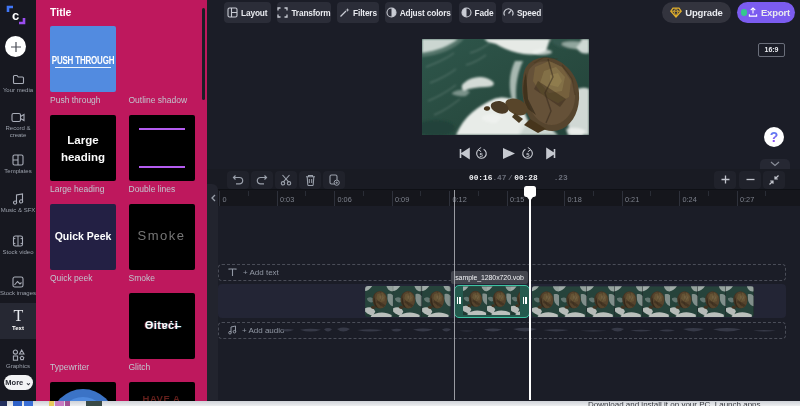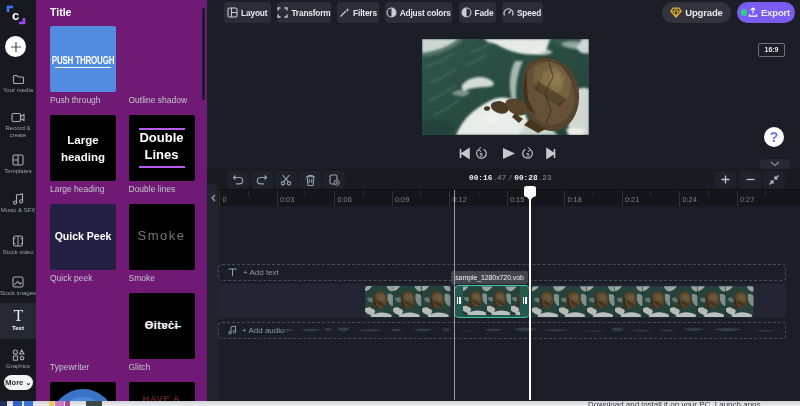--- a/index.html
+++ b/index.html
@@ -5,21 +5,21 @@
   * { margin:0; padding:0; box-sizing:border-box; }
   html,body { width:800px; height:406px; overflow:hidden; }
   body { position:relative; background:#1b1d27; font-family:"Liberation Sans", sans-serif; }
   .abs { position:absolute; }
   
   #sidebar { left:0; top:0; width:36px; height:406px; background:#171820; }
   .nav { position:absolute; left:0; width:36px; text-align:center; color:#9ba0ab; }
   .nav .lbl { font-size:6px; line-height:6.8px; margin-top:2px; white-space:nowrap; }
   .nav svg { display:block; margin:0 auto; }
   
-  #panel { left:36px; top:0; width:171px; height:406px; background:#701a75; }
+  #panel { left:36px; top:0; width:171px; height:406px; background:#be185d; }
   #panel h1 { position:absolute; left:14px; top:6px; font-size:10.5px; color:#fff; font-weight:bold; }
   .thumb { position:absolute; width:66px; height:66px; background:#000; border-radius:2px; overflow:hidden; }
   .tlabel { position:absolute; width:80px; font-size:8.5px; color:#c2c5ce; }
   
   .tbtn svg { flex:none; }
   .tbtn { position:absolute; top:2px; height:21px; background:#2b2d38; border-radius:4px; color:#e8eaef; font-size:8.3px; font-weight:bold; letter-spacing:-0.15px; display:flex; align-items:center; justify-content:center; gap:3px; white-space:nowrap; }
   
   #tlbar { left:207px; top:169px; width:593px; height:21px; background:#191b23; border-bottom:1px solid #0e1015; }
   .tlb { position:absolute; top:1.5px; width:22px; height:18px; background:#20222b; border-radius:4px; display:flex; align-items:center; justify-content:center; }
   #ruler { left:207px; top:190px; width:593px; height:16px; background:#15161c; }
@@ -198,21 +198,20 @@
   </div>
   <div class="tlabel" style="left:14px;top:95px;">Push through</div>
   <div class="tlabel" style="left:92.5px;top:95px;">Outline shadow</div>
 
   <div class="thumb" style="left:14px;top:115px;">
     <div style="position:absolute;left:0;top:17px;width:66px;text-align:center;color:#fafafa;font-size:11.5px;line-height:16.5px;font-weight:bold;">Large<br>heading</div>
   </div>
   <div class="tlabel" style="left:14px;top:184px;">Large heading</div>
   <div class="thumb" style="left:92.5px;top:115px;">
     <div style="position:absolute;left:10px;top:13px;width:46px;height:2px;background:#b45cf0;"></div>
-    <div style="position:absolute;left:0;top:15px;width:66px;text-align:center;color:#fff;font-size:13px;line-height:16.5px;font-weight:bold;">Double<br>Lines</div>
     <div style="position:absolute;left:10px;top:50.5px;width:46px;height:2px;background:#b45cf0;"></div>
   </div>
   <div class="tlabel" style="left:92.5px;top:184px;">Double lines</div>
 
   <div class="thumb" style="left:14px;top:204px;background:#232044;">
     <div style="position:absolute;left:0;top:26px;width:66px;text-align:center;color:#fff;font-size:10.5px;font-weight:bold;">Quick Peek</div>
   </div>
   <div class="tlabel" style="left:14px;top:273px;">Quick peek</div>
   <div class="thumb" style="left:92.5px;top:204px;">
     <div style="position:absolute;left:0;top:24px;width:66px;text-align:center;color:#777;font-size:13px;letter-spacing:1.5px;filter:blur(0.6px);">Smoke</div>
@@ -349,21 +348,21 @@
         <path d="M4.3,5 v4 M6.7,5 v4" stroke="#9aa0ab" stroke-width="1"></path>
       </svg>
     </div>
   <div class="tlb" style="left:116px;">
       <svg width="12" height="12" viewBox="0 0 12 12">
         <rect x="2" y="1" width="7" height="9" rx="1.5" fill="none" stroke="#9aa0ab" stroke-width="1.1"></rect>
         <circle cx="8.7" cy="8.7" r="2.6" fill="#20222b" stroke="#9aa0ab" stroke-width="1"></circle>
         <path d="M8.7,7.5 v2.4 M7.5,8.7 h2.4" stroke="#9aa0ab" stroke-width=".9"></path>
       </svg>
     </div>
-  <div class="abs" style="left:262px;top:4.5px;width:80px;font-size:7.8px;font-family:'Liberation Mono',monospace;font-weight:bold;color:#f0f1f4;white-space:nowrap;">00:16<span style="color:#6b6f7a;">.47 / </span>00:28<span style="color:#6b6f7a;">.23</span></div>
+  <div class="abs" style="left:262px;top:4.5px;width:80px;font-size:7.8px;font-family:'Liberation Mono',monospace;font-weight:bold;color:#f0f1f4;white-space:nowrap;">00:16<span style="color:#6b6f7a;">.47 / </span>00:28<span style="color:#6b6f7a;padding-left:16px;">.23</span></div>
   <div class="tlb" style="left:507px;">
       <svg width="11" height="11" viewBox="0 0 11 11">
         <path d="M5.5,1.5 V9.5 M1.5,5.5 H9.5" stroke="#c2c5cd" stroke-width="1.3"></path>
       </svg>
     </div>
   <div class="tlb" style="left:532px;">
       <svg width="11" height="11" viewBox="0 0 11 11">
         <path d="M1.5,5.5 H9.5" stroke="#c2c5cd" stroke-width="1.3"></path>
       </svg>
     </div>

